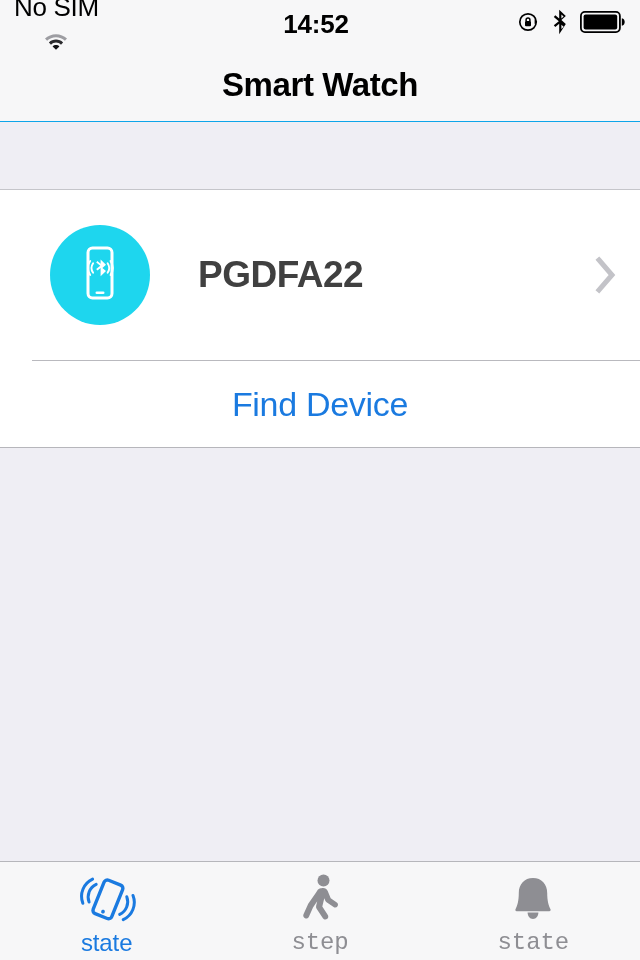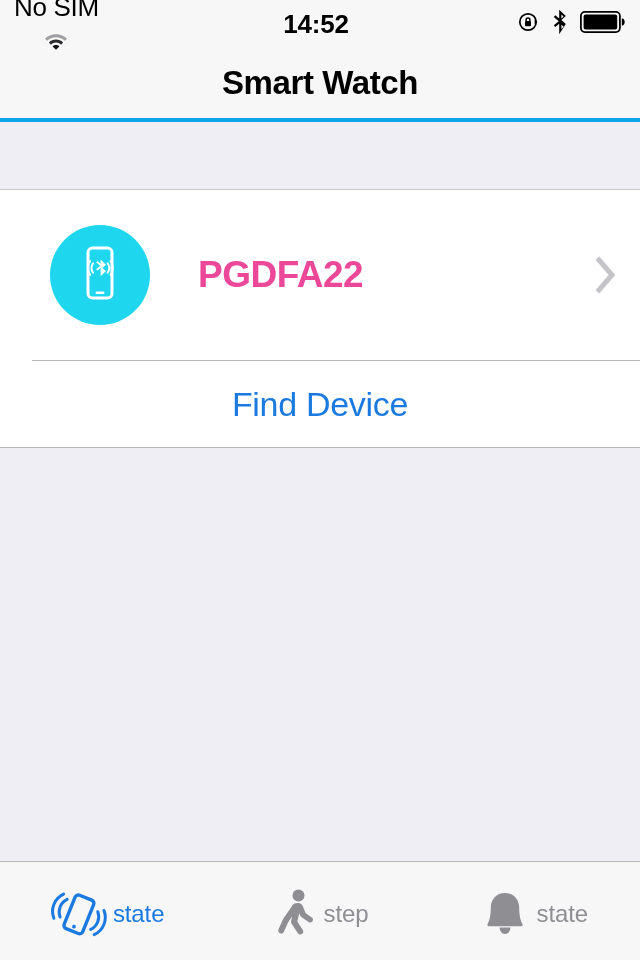--- a/index.html
+++ b/index.html
@@ -61,21 +61,21 @@
     margin-left: auto;
     display: flex;
     align-items: center;
     gap: 11px;
   }
 
   
   .navbar {
     height: 74px;
     background: #F7F7F8;
-    border-bottom: 4px solid #0ea5e9;
+    border-bottom: 1px solid #0ea5e9;
     display: flex;
     align-items: center;
     justify-content: center;
     flex: none;
     box-sizing: border-box;
   }
   .nav-title {
     font-size: 33px;
     font-weight: bold;
     color: #000;
@@ -122,21 +122,21 @@
   .device-text {
     margin-left: 48px;
     display: flex;
     flex-direction: column;
     justify-content: center;
     flex: 1 1 auto;
   }
   .device-name {
     font-size: 37px;
     font-weight: bold;
-    color: #ec4899;
+    color: #404040;
     letter-spacing: -0.5px;
     line-height: 1.12;
   }
   .device-status-line {
     display: flex;
     align-items: flex-end;
     margin-top: 4px;
   }
   .device-status {
     font-size: 34px;
@@ -197,40 +197,40 @@
     height: 99px;
     background: #F7F7F8;
     border-top: 1px solid #B6B6BB;
     display: flex;
     flex: none;
     box-sizing: border-box;
   }
   .tab {
     flex: 1 1 0;
     display: flex;
-    flex-direction: row;
+    flex-direction: column;
     align-items: center;
     justify-content: center;
     gap: 6px;
     padding-top: 6px;
     box-sizing: border-box;
   }
   .tab-icon {
     height: 52px;
     display: flex;
     align-items: center;
     justify-content: center;
   }
   .tab-label {
     font-size: 24px;
     letter-spacing: -0.1px;
     line-height: 1;
   }
   .tab.active .tab-label { color: #1A7AE0; }
-  .tab.inactive .tab-label { color: #8E8E93; }
+  .tab.inactive .tab-label { color: #8E8E93; font-family: Liberation Mono, monospace; }
 </style>
 </head>
 <body>
 
 <div id="app">
 
   <div class="statusbar">
     <div class="sb-left">
       <span class="sb-carrier">No SIM</span>
       <span>

